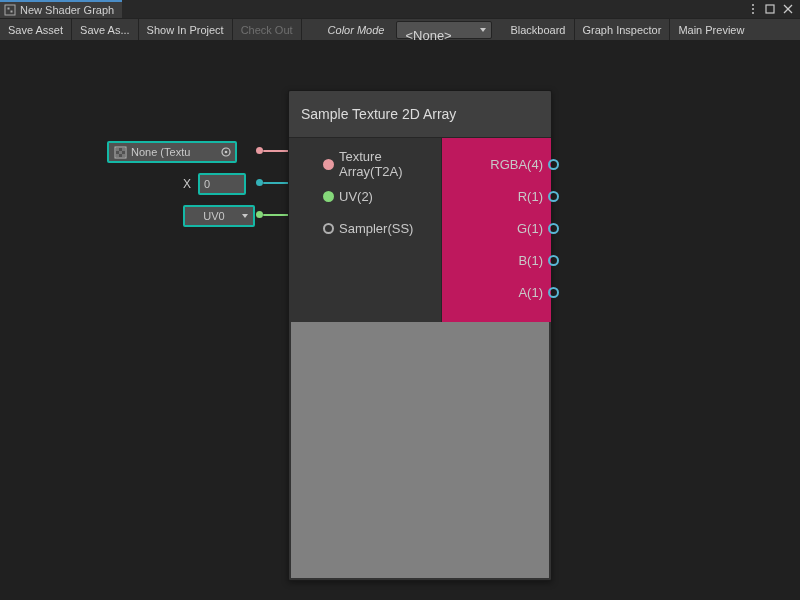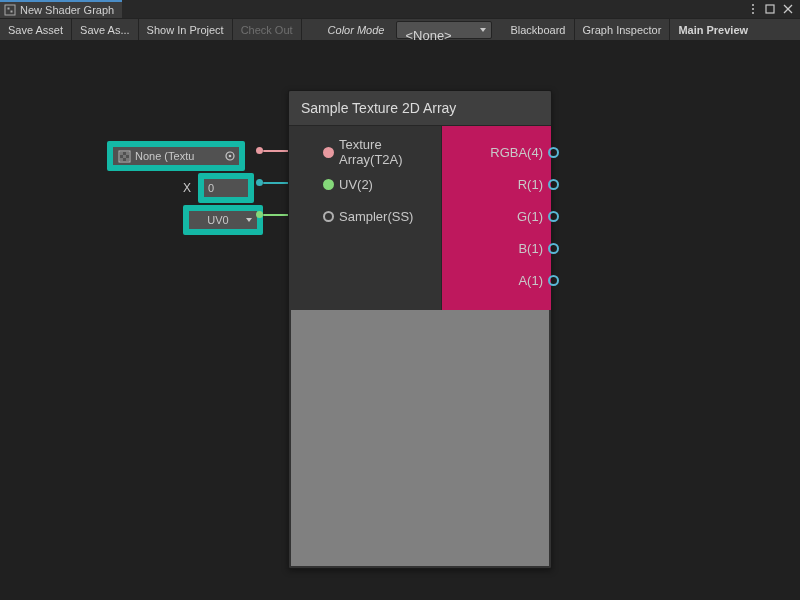--- a/index.html
+++ b/index.html
@@ -115,21 +115,21 @@
     width: 262px;
     background: #333333;
     border: 1px solid #191919;
     border-radius: 2px;
     box-shadow: 0 2px 6px rgba(0,0,0,0.4);
   }
   .node-header {
     background: #3f3f3f;
     color: #dcdcdc;
     font-size: 14px;
-    padding: 9px 12px;
+    padding: 15px 12px;
     border-bottom: 1px solid #262626;
     border-radius: 2px 2px 0 0;
   }
   .node-body {
     display: flex;
     background: #333333;
   }
   .in-col {
     flex: 1;
     padding: 10px 8px 14px 10px;
@@ -180,21 +180,21 @@
 
   
   .ext {
     position: absolute;
     display: flex;
     align-items: center;
     gap: 4px;
   }
   .ext .slot {
     background: #515151;
-    border: 6px solid #14b8a6;
+    border: 2px solid #14b8a6;
     height: 18px;
     display: flex;
     align-items: center;
     border-radius: 2px;
     color: #c8c8c8;
     font-size: 11px;
   }
   .tex-slot { width: 122px; padding-left: 4px; position:relative; }
   .tex-icon {
     width: 14px;
@@ -285,21 +285,21 @@
   <div class="tb-btn" style="max-width:62px; overflow:hidden; text-overflow:ellipsis;text-align:center;">Save As...</div>
   <div class="tb-btn">Show In Project</div>
   <div class="tb-btn disabled">Check Out</div>
   <div class="tb-label" style="margin-left:14px;">Color Mode</div>
   <div class="tb-select">
     <span>&lt;None&gt;</span>
   </div>
   <div class="tb-flex"></div>
   <div class="tb-btn">Blackboard</div>
   <div class="tb-btn">Graph Inspector</div>
-  <div class="tb-btn" style="border-right:none;font-weight:bold;">Main Preview</div>
+  <div class="tb-btn" style="border-right:none;">Main Preview</div>
 </div>
 
 <div class="canvas">
 
   <div class="ext" style="top:101px; left:107px;">
     <div class="slot tex-slot">
       <span class="tex-icon">
         <svg width="13" height="13" viewBox="0 0 13 13">
           <rect x="1" y="1" width="11" height="11" fill="none" stroke="#b5b5b5" stroke-width="1"></rect>
           <rect x="2" y="2" width="3" height="3" fill="#777"></rect>

